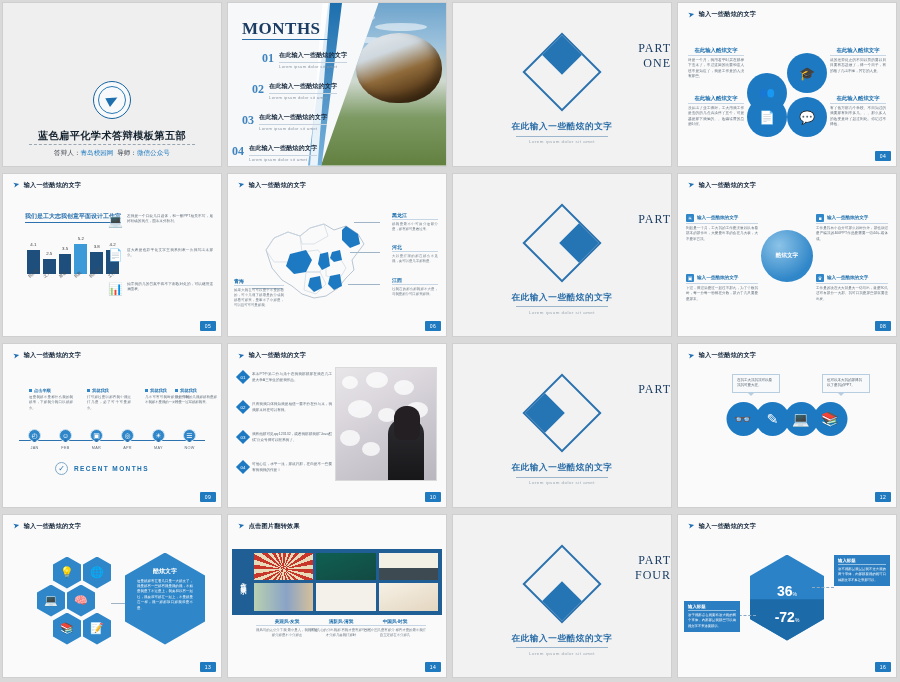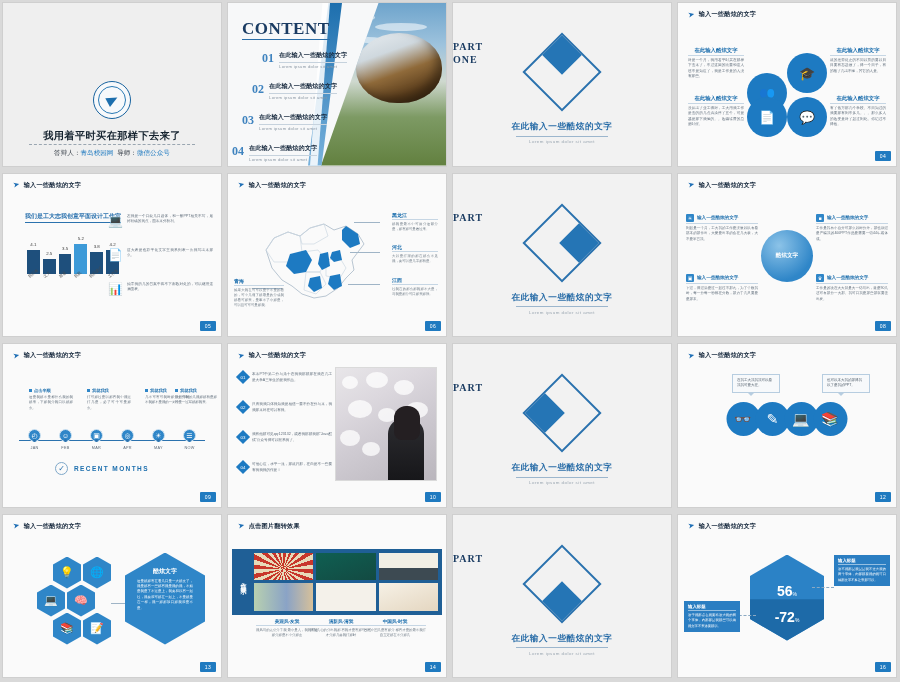--- a/index.html
+++ b/index.html
@@ -116,23 +116,23 @@
   
   .pslide{ background:#f2f2f2; }
   .pwrap{ position:absolute; left:0; right:0; top:28px; height:82px; display:flex; align-items:center; justify-content:center; }
   .psq{ position:relative; width:56px; height:56px; transform:rotate(45deg); border:2.2px solid #2b72ae; }
   .psq .fill{ position:absolute; width:28px; height:28px; background:#2575b5; }
   .psq .fill.tl{ left:0; top:0; }
   .psq .fill.tr{ right:0; top:0; }
   .psq .fill.bl{ left:0; bottom:0; }
   .psq .fill.br{ right:0; bottom:0; }
   .plabel{
-    position:absolute; left:0; right:0; top:38px; text-align:left;
+    position:absolute; left:0; right:0; top:38px; text-align:right;
     font-family:"Liberation Serif","DejaVu Serif",serif;
-    font-size:10px; font-weight:bold; color:#1c3d63; line-height:1.25; letter-spacing:1px;
+    font-size:12px; font-weight:normal; color:#1c3d63; line-height:1.25; letter-spacing:1px;
     z-index:3;
   }
   .pfoot{ position:absolute; left:0; right:0; top:118px; text-align:center; }
   .pfoot .zh{ font-size:8.6px; font-weight:bold; color:#2b6ea8; letter-spacing:.6px; }
   .pfoot .line{ width:92px; height:1px; background:#9cb6cd; margin:2.5px auto; }
   .pfoot .en{ font-size:4.4px; color:#9aa6b1; letter-spacing:.5px; }
 
   
   .clover{ position:absolute; left:50%; top:52px; transform:translateX(-50%); width:76px; height:76px; }
   .lobe{ position:absolute; width:40px; height:40px; background:#1d7ac2; border-radius:50%;
@@ -274,40 +274,40 @@
 
 <div id="grid">
 
   <div class="cell">
     <div class="slide cover">
       <div class="emblem">
         <div class="inner">
             <div class="wing"></div>
           </div>
       </div>
-      <div class="cov-title">我用着平时买在那样下去来了</div>
+      <div class="cov-title">蓝色扁平化学术答辩模板第五部</div>
       <div class="cov-rule"></div>
       <div class="cov-sub">
         <span>答辩人：</span><b>青岛校园网</b>&nbsp;&nbsp;<span>导师：</span><b>微信公众号</b>
       </div>
     </div>
   </div>
 
   <div class="cell">
     <div class="slide contentslide">
       <div class="cphoto">
         <div class="cloud" style="left:14px;top:10px;width:40px;height:9px;"></div>
         <div class="cloud" style="left:54px;top:20px;width:52px;height:8px;"></div>
         <div class="cloud" style="left:30px;top:34px;width:34px;height:6px;"></div>
         <div class="ball"></div>
       </div>
       <div class="cdiag"></div>
       <div class="cdiag2"></div>
 
-      <div class="ctitle">CONTENT</div>
+      <div class="ctitle">MONTHS</div>
       <div class="ctitle-rule"></div>
 
       <div class="citem" style="left:34px;top:48px;">
         <div class="cnum">01</div>
         <div>
           <div class="ctxtzh">在此输入一些酷炫的文字</div>
           <div class="cunder"></div>
           <div class="ctxten">Lorem ipsum dolor sit amet</div>
         </div>
       </div>
@@ -807,41 +807,42 @@
 
   <div class="cell">
     <div class="slide pslide">
       <div class="pwrap">
         <div class="psq">
             <div class="fill br"></div>
           </div>
       </div>
       <div class="plabel">
         <div>PART</div>
+        <div>FOUR</div>
       </div>
       <div class="pfoot">
         <div class="zh">在此输入一些酷炫的文字</div>
         <div class="line"></div>
         <div class="en">Lorem ipsum dolor sit amet</div>
       </div>
     </div>
   </div>
 
   <div class="cell">
     <div class="slide white">
       <div class="shead">
         <span class="plane">➤</span>
         <span class="htxt">输入一些酷炫的文字</span>
       </div>
 
       <div class="statshex">
         <div class="top"></div>
         <div class="bot"></div>
         <div class="v1">
-          <span>56</span><span class="pct">%</span>
+          <span>36</span><span class="pct">%</span>
         </div>
         <div class="v2">
           <span>-72</span><span class="pct">%</span>
         </div>
       </div>
 
       <div class="dash" style="right:62px;top:72px;width:22px;"></div>
       <div class="dash" style="left:56px;top:100px;width:22px;"></div>
 
       <div class="ncard" style="right:6px;top:40px;">

